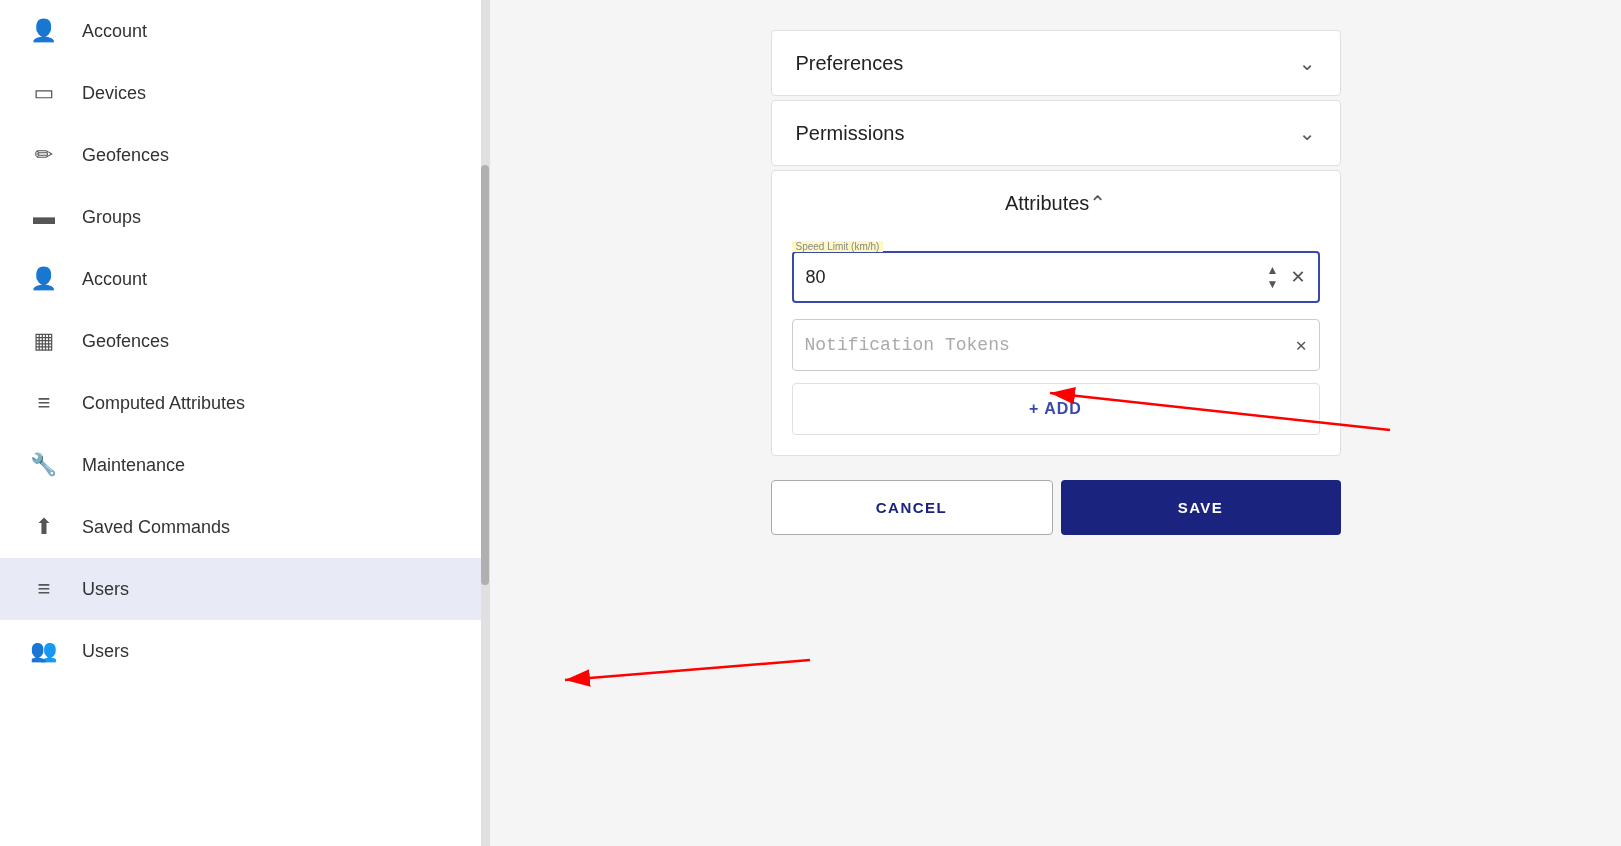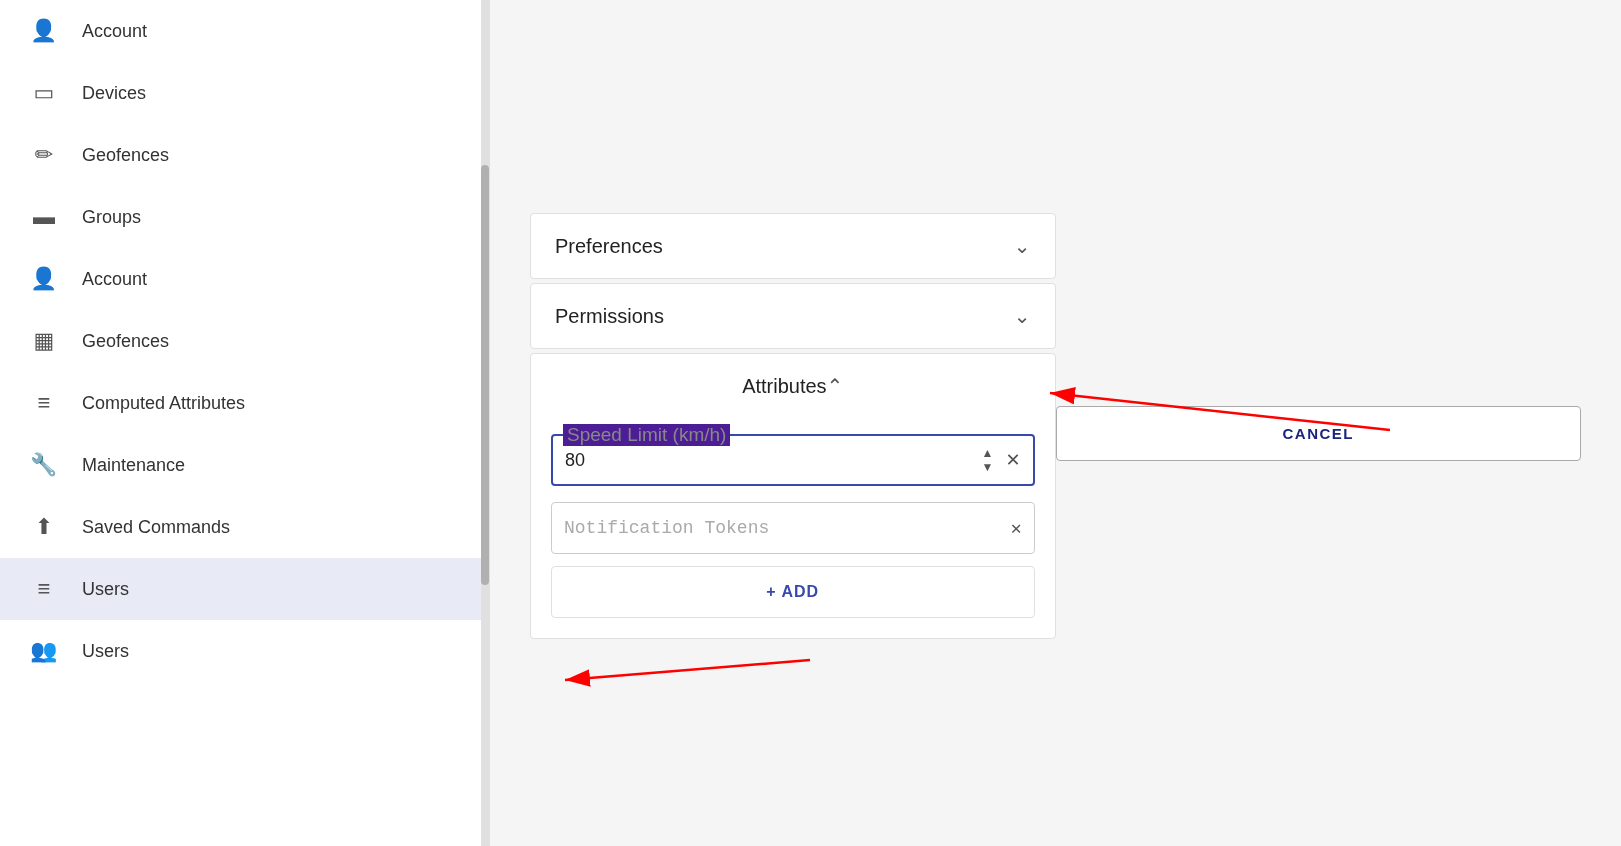--- a/index.html
+++ b/index.html
@@ -69,21 +69,21 @@
       width: 8px;
       height: 420px;
       background: #b0b0b0;
       border-radius: 4px;
     }
 
     
     .right-panel {
       flex: 1;
       display: flex;
-      flex-direction: row;
+      flex-direction: column;
       align-items: center;
       padding: 20px 40px;
       background: #f5f5f5;
       position: relative;
       overflow: hidden;
     }
 
     .panel-content {
       width: 570px;
       display: flex;
@@ -139,24 +139,24 @@
 
     
     .field-wrapper {
       position: relative;
       margin-bottom: 16px;
     }
 
     .field-label {
       position: absolute;
       top: -10px;
-      left: 12px;
-      background: #4c1d95;
+      left: 0;
+      background: #fef9c3;
       padding: 0 4px;
-      font-size: 19px;
+      font-size: 10px;
       color: #888;
     }
 
     .field-input-row {
       border: 2px solid #3949ab;
       border-radius: 4px;
       display: flex;
       align-items: center;
       padding: 10px 12px;
       background: #fff;
@@ -370,20 +370,21 @@
         <span class="token-field-clear">✕</span>
       </div>
 
       <button class="add-button">+ ADD</button>
     </div>
 
   </div>
 
   <div class="action-buttons">
     <button class="btn-cancel">CANCEL</button>
+    <button class="btn-save">SAVE</button>
   </div>
 
   <svg class="arrow-overlay" viewBox="0 0 1131 846" xmlns="http://www.w3.org/2000/svg">
 
     <defs>
       <marker id="arrowhead1" markerWidth="10" markerHeight="7" refX="10" refY="3.5" orient="auto">
         <polygon points="0 0, 10 3.5, 0 7" fill="red"></polygon>
       </marker>
       <marker id="arrowhead2" markerWidth="10" markerHeight="7" refX="10" refY="3.5" orient="auto">
         <polygon points="0 0, 10 3.5, 0 7" fill="red"></polygon>

